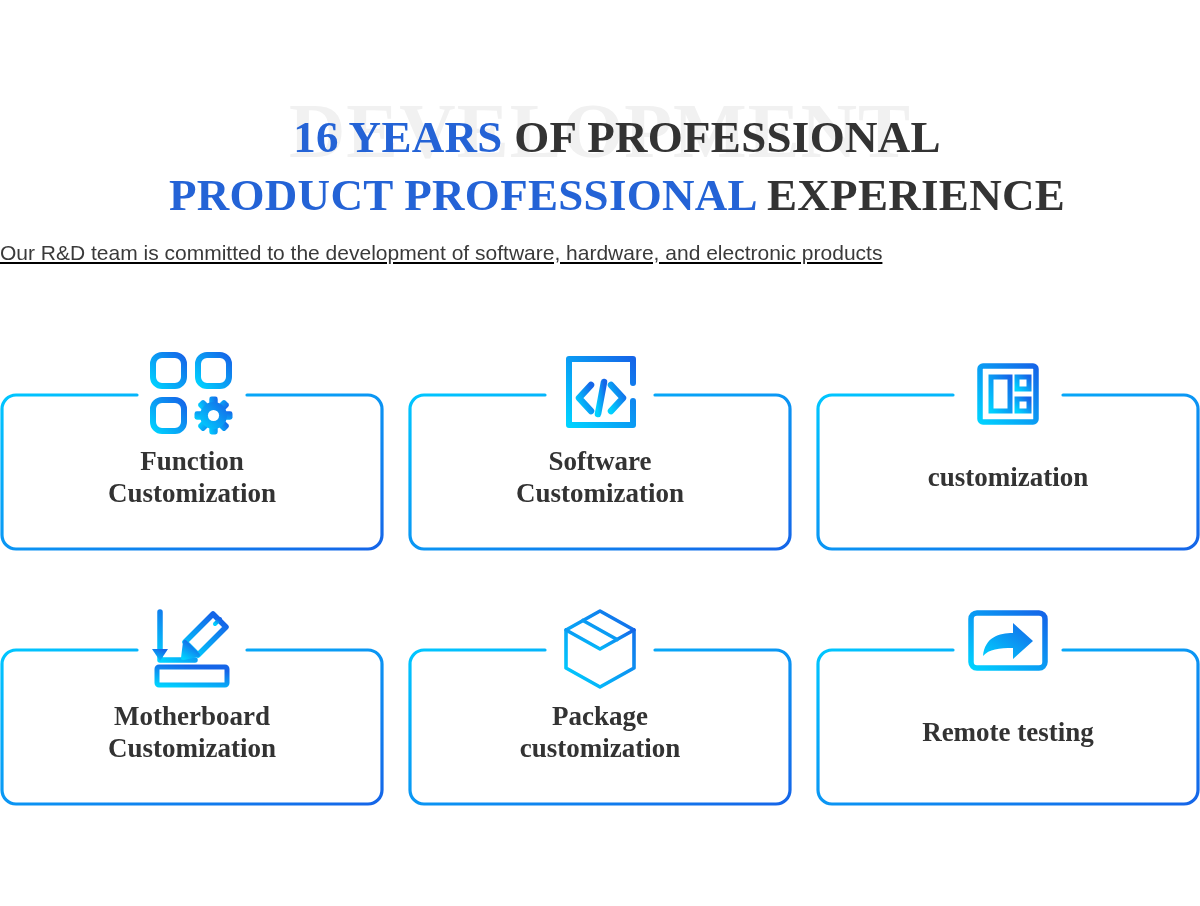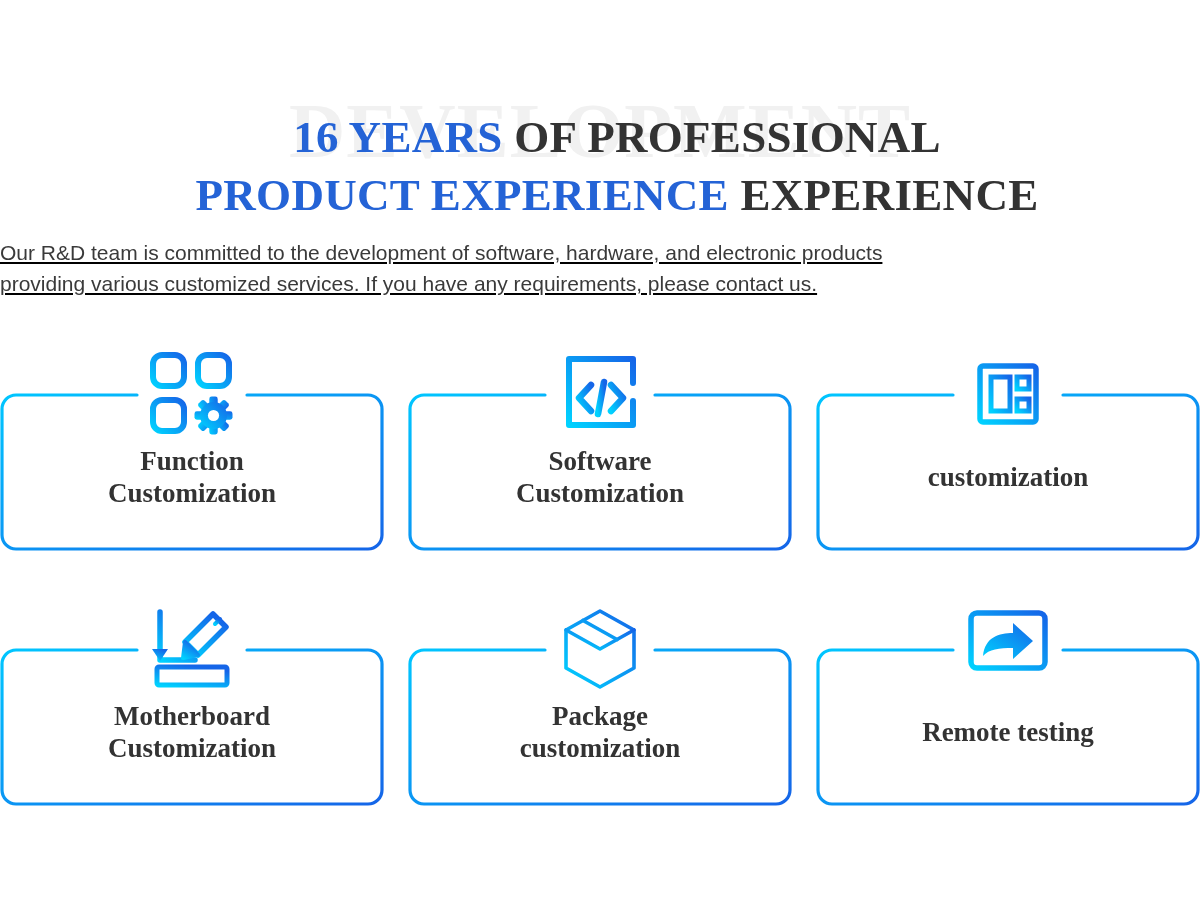--- a/index.html
+++ b/index.html
@@ -160,26 +160,25 @@
     </linearGradient>
   </defs>
 </svg>
 
 <div class="header">
 
   <div class="watermark">DEVELOPMENT</div>
 
   <div class="title-block">
     <div class="title-line"><span class="accent">16 YEARS</span><span> OF PROFESSIONAL</span></div>
-    <div class="title-line"><span class="accent">PRODUCT EXPERIENCE</span><span> EXPERIENCE</span></div>
+    <div class="title-line"><span class="accent">PRODUCT PROFESSIONAL</span><span> EXPERIENCE</span></div>
   </div>
 
   <div class="subtitle">
     <div class="subtitle-line">Our R&amp;D team is committed to the development of software, hardware, and electronic products</div>
-    <div class="subtitle-line">providing various customized services. If you have any requirements, please contact us.</div>
   </div>
 </div>
 
 <div class="grid">
 
   <div class="row">
 
     <div class="card col0">
       <svg class="card-border" viewBox="0 0 384 158">
         <path d="M 137 2 L 16 2 A 14 14 0 0 0 2 16 L 2 142 A 14 14 0 0 0 16 156

